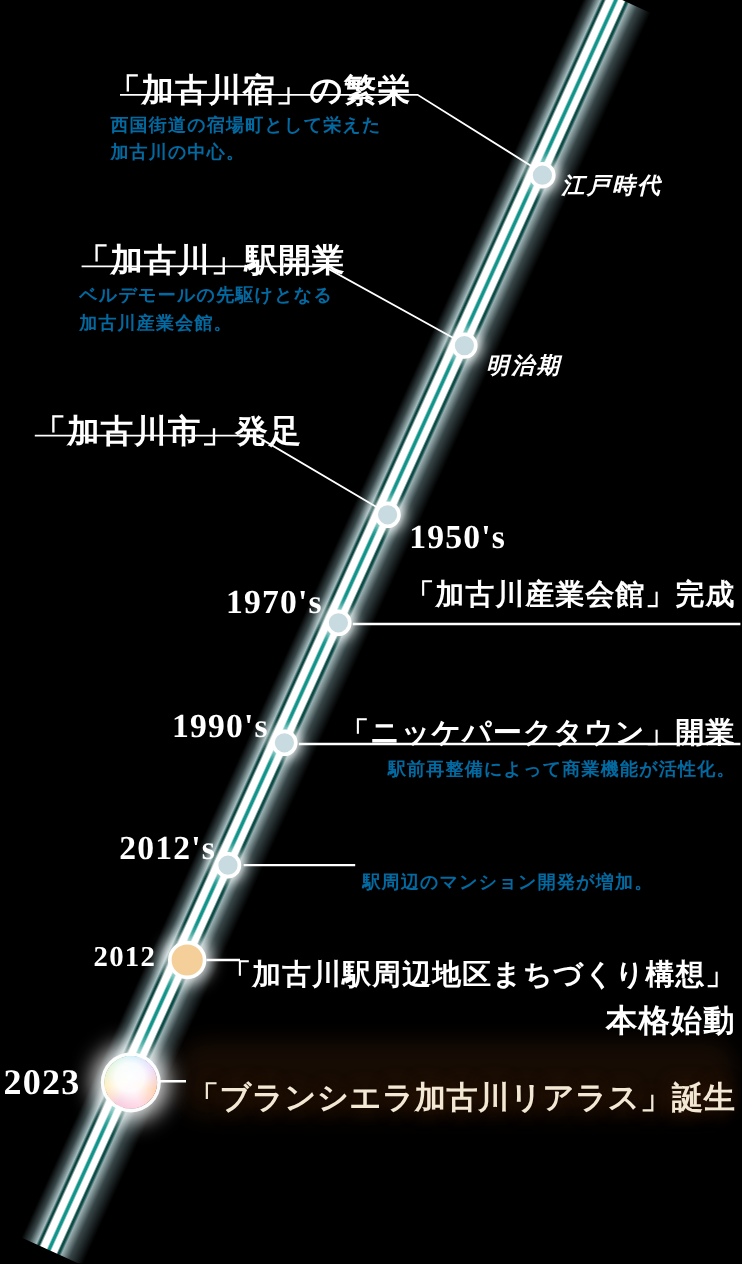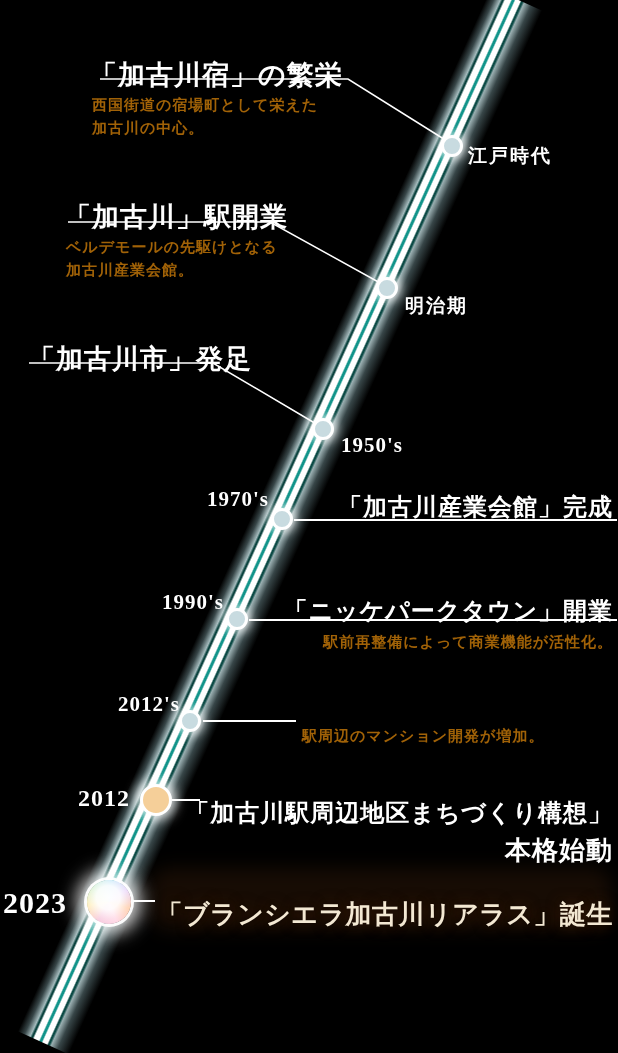--- a/index.html
+++ b/index.html
@@ -53,30 +53,30 @@
       rgba(255,255,255,0.98) 0%,rgba(255,255,255,0.9) 34%,
       rgba(255,255,255,0.35) 60%,rgba(255,255,255,0.05) 78%,rgba(255,255,255,0) 90%);
   }
   
   .title{
     position:absolute;color:#ffffff;font-weight:700;font-size:27px;
     letter-spacing:1px;white-space:nowrap;z-index:5;line-height:1.05;margin-top:17px;
   }
   .title-r{text-align:right;font-size:24px;}
   .sub{
-    position:absolute;color:#a16207;font-weight:700;font-size:15px;
+    position:absolute;color:#0369a1;font-weight:700;font-size:15px;
     font-family:"Liberation Sans","DejaVu Sans",sans-serif;
     letter-spacing:1px;white-space:nowrap;z-index:5;line-height:23px;
   }
   .era{
     position:absolute;color:#ffffff;font-weight:700;white-space:nowrap;
     z-index:5;letter-spacing:1px;line-height:1;
   }
-  .era-jp{font-size:19px;letter-spacing:2px;}
-  .era-num{font-size:21px;}
+  .era-jp{font-size:19px;letter-spacing:2px;font-style:italic;}
+  .era-num{font-size:28px;}
   .title-2023{
     font-size:26px;color:#f3e8d3;letter-spacing:0.5px;
     text-shadow:0 0 14px rgba(70,32,10,0.95),0 0 5px rgba(0,0,0,0.9);
   }
   .halo-2023{
     position:absolute;left:150px;top:868px;width:462px;height:62px;
     background:rgba(52,26,9,0.45);border-radius:20px;filter:blur(9px);z-index:2;
   }
 </style>
 </head>
@@ -124,21 +124,21 @@
   </div>
 
   <div class="title" style="left:64px;top:186px;">「加古川」駅開業</div>
   <div class="sub" style="left:66px;top:235px;">
     <span>ベルデモールの先駆けとなる</span><br>
     <span>加古川産業会館。</span>
   </div>
 
   <div class="title" style="left:28px;top:328px;">「加古川市」発足</div>
 
-  <div class="title title-r" style="right:5px;top:478px;">「加古川産業会館」完成</div>
+  <div class="title title-r" style="right:5px;top:468px;font-family:Liberation Mono, monospace;">「加古川産業会館」完成</div>
 
   <div class="title title-r" style="right:5px;top:582px;">「ニッケパークタウン」開業</div>
   <div class="sub" style="right:5px;top:630px;text-align:right;">駅前再整備によって商業機能が活性化。</div>
 
   <div class="sub" style="left:302px;top:711px;margin-top:13px;">駅周辺のマンション開発が増加。</div>
 
   <div class="title title-r" style="right:5px;top:820px;font-size:26px;">本格始動</div>
   <div class="title title-r" style="right:5px;top:784px;">「加古川駅周辺地区まちづくり構想」</div>
 
   <div class="title title-r title-2023" style="right:5px;top:884px;">「ブランシエラ加古川リアラス」誕生</div>

